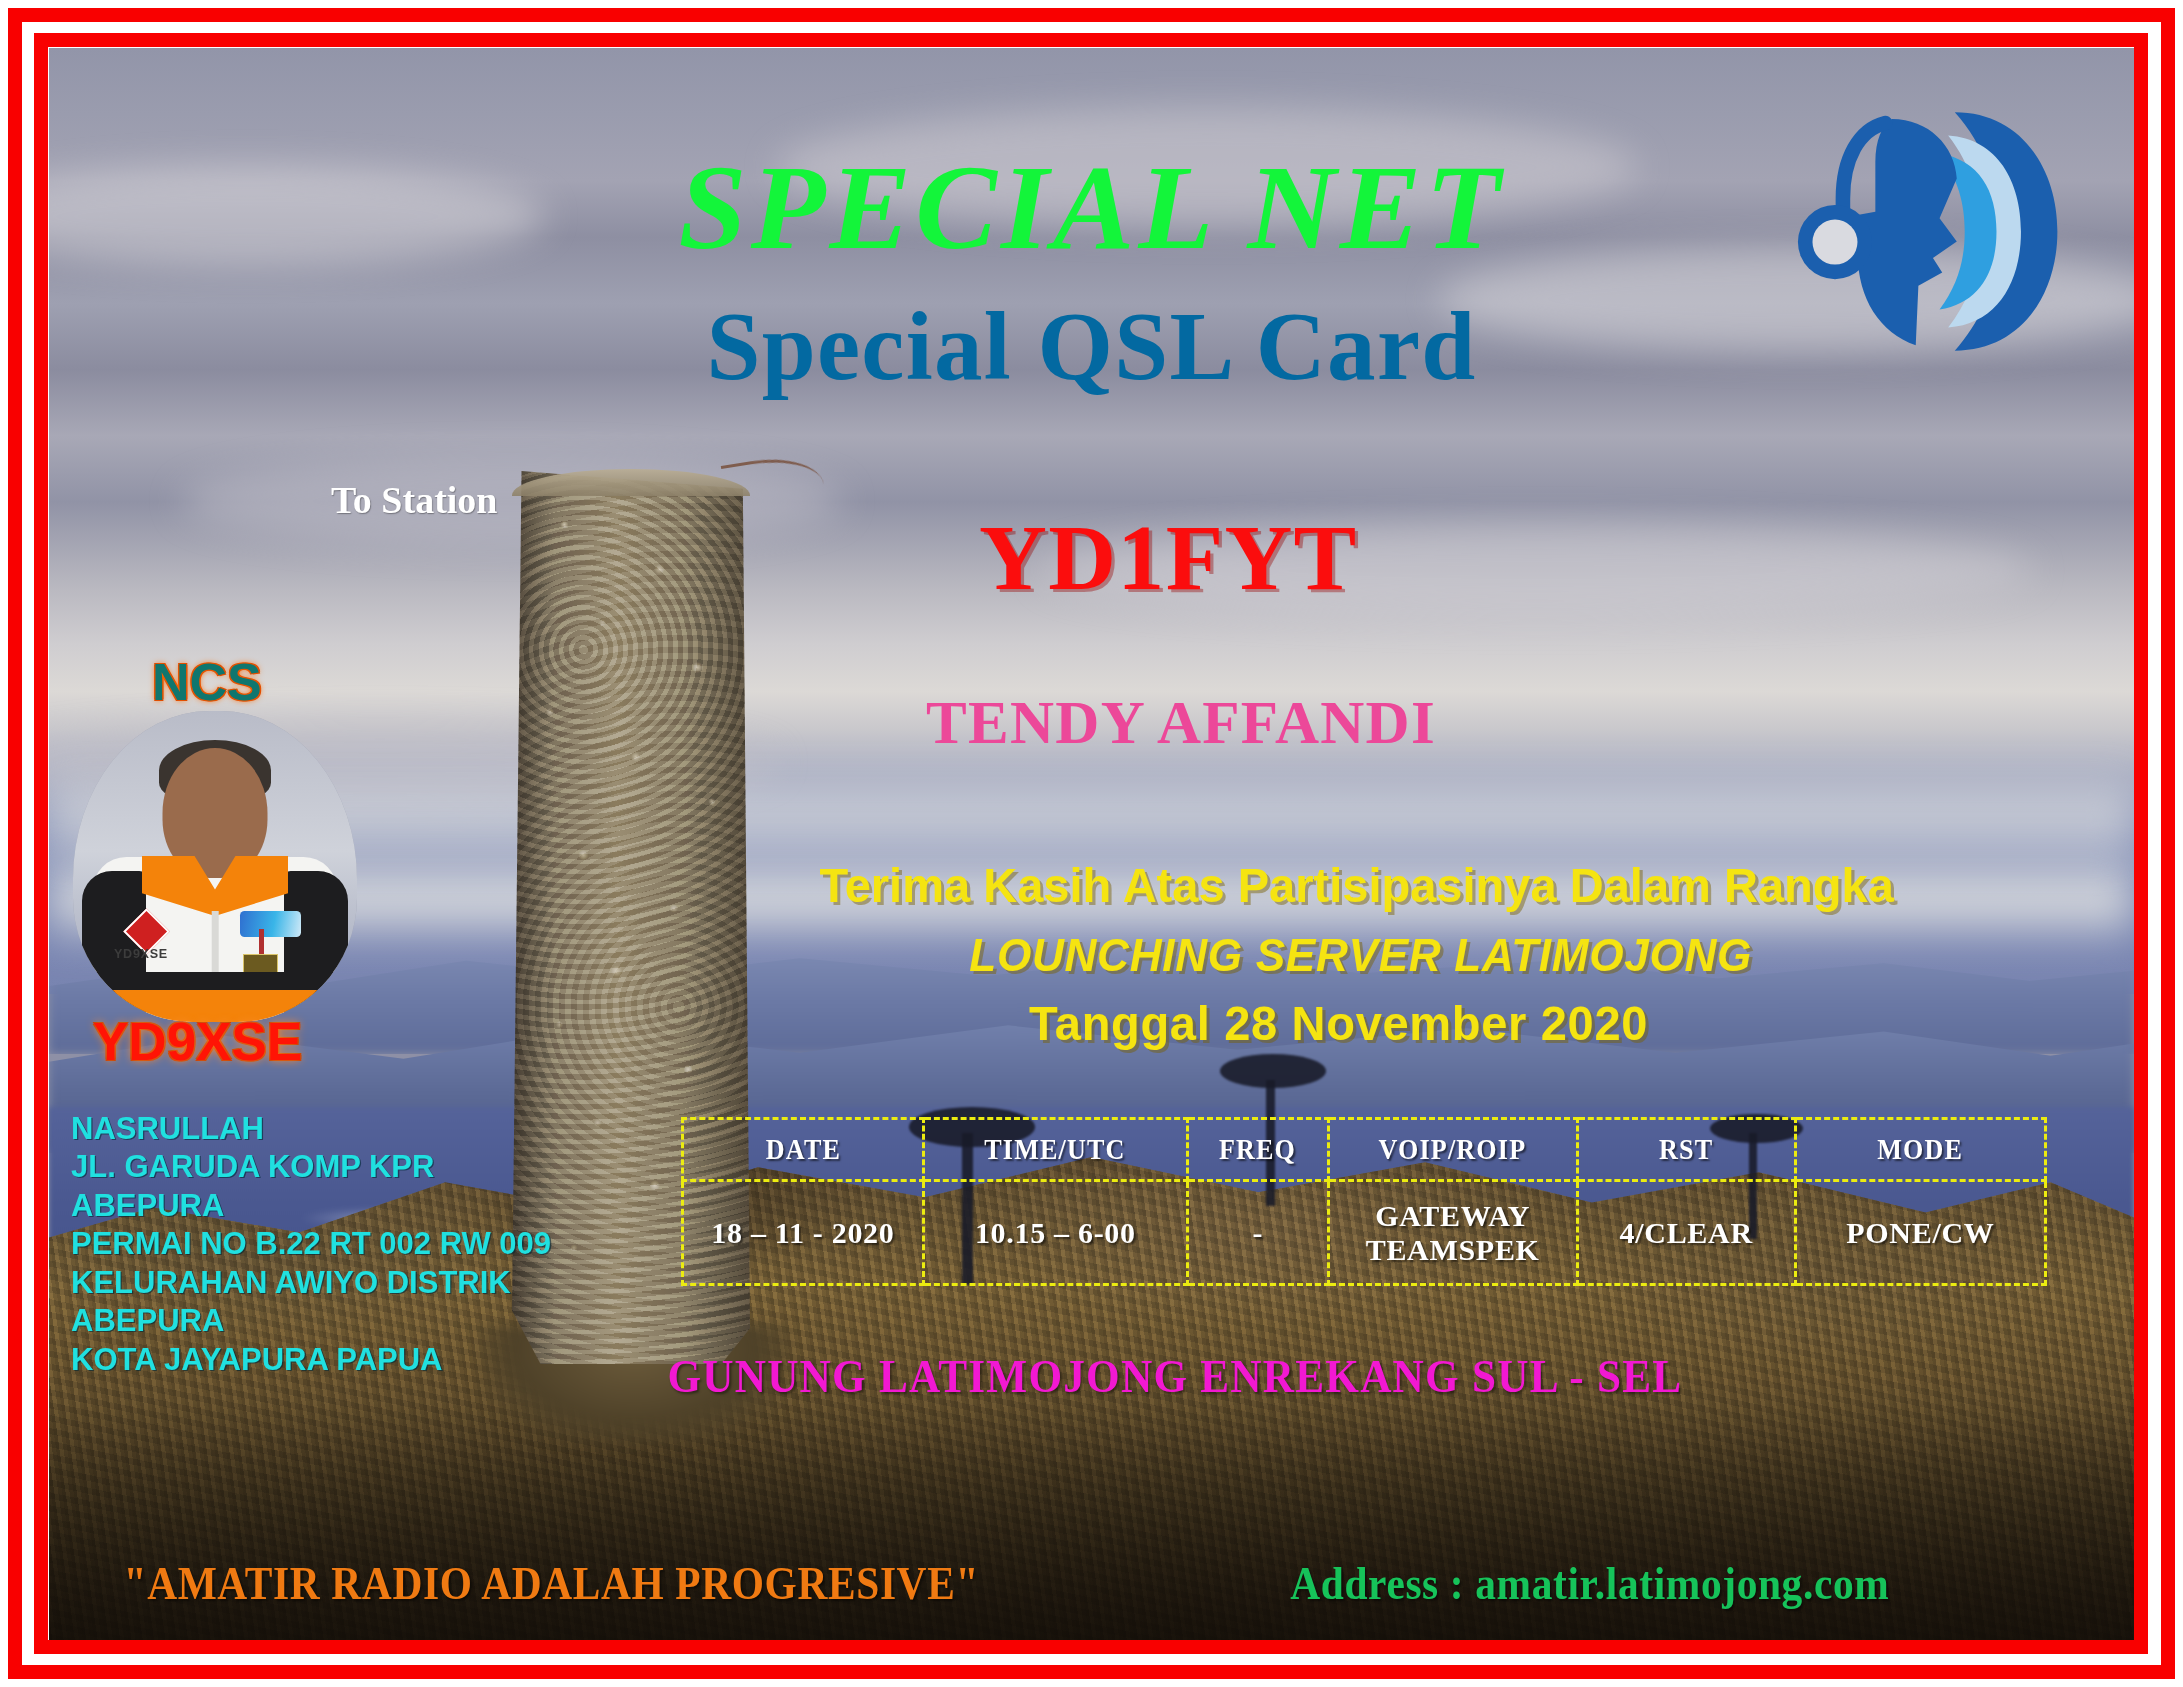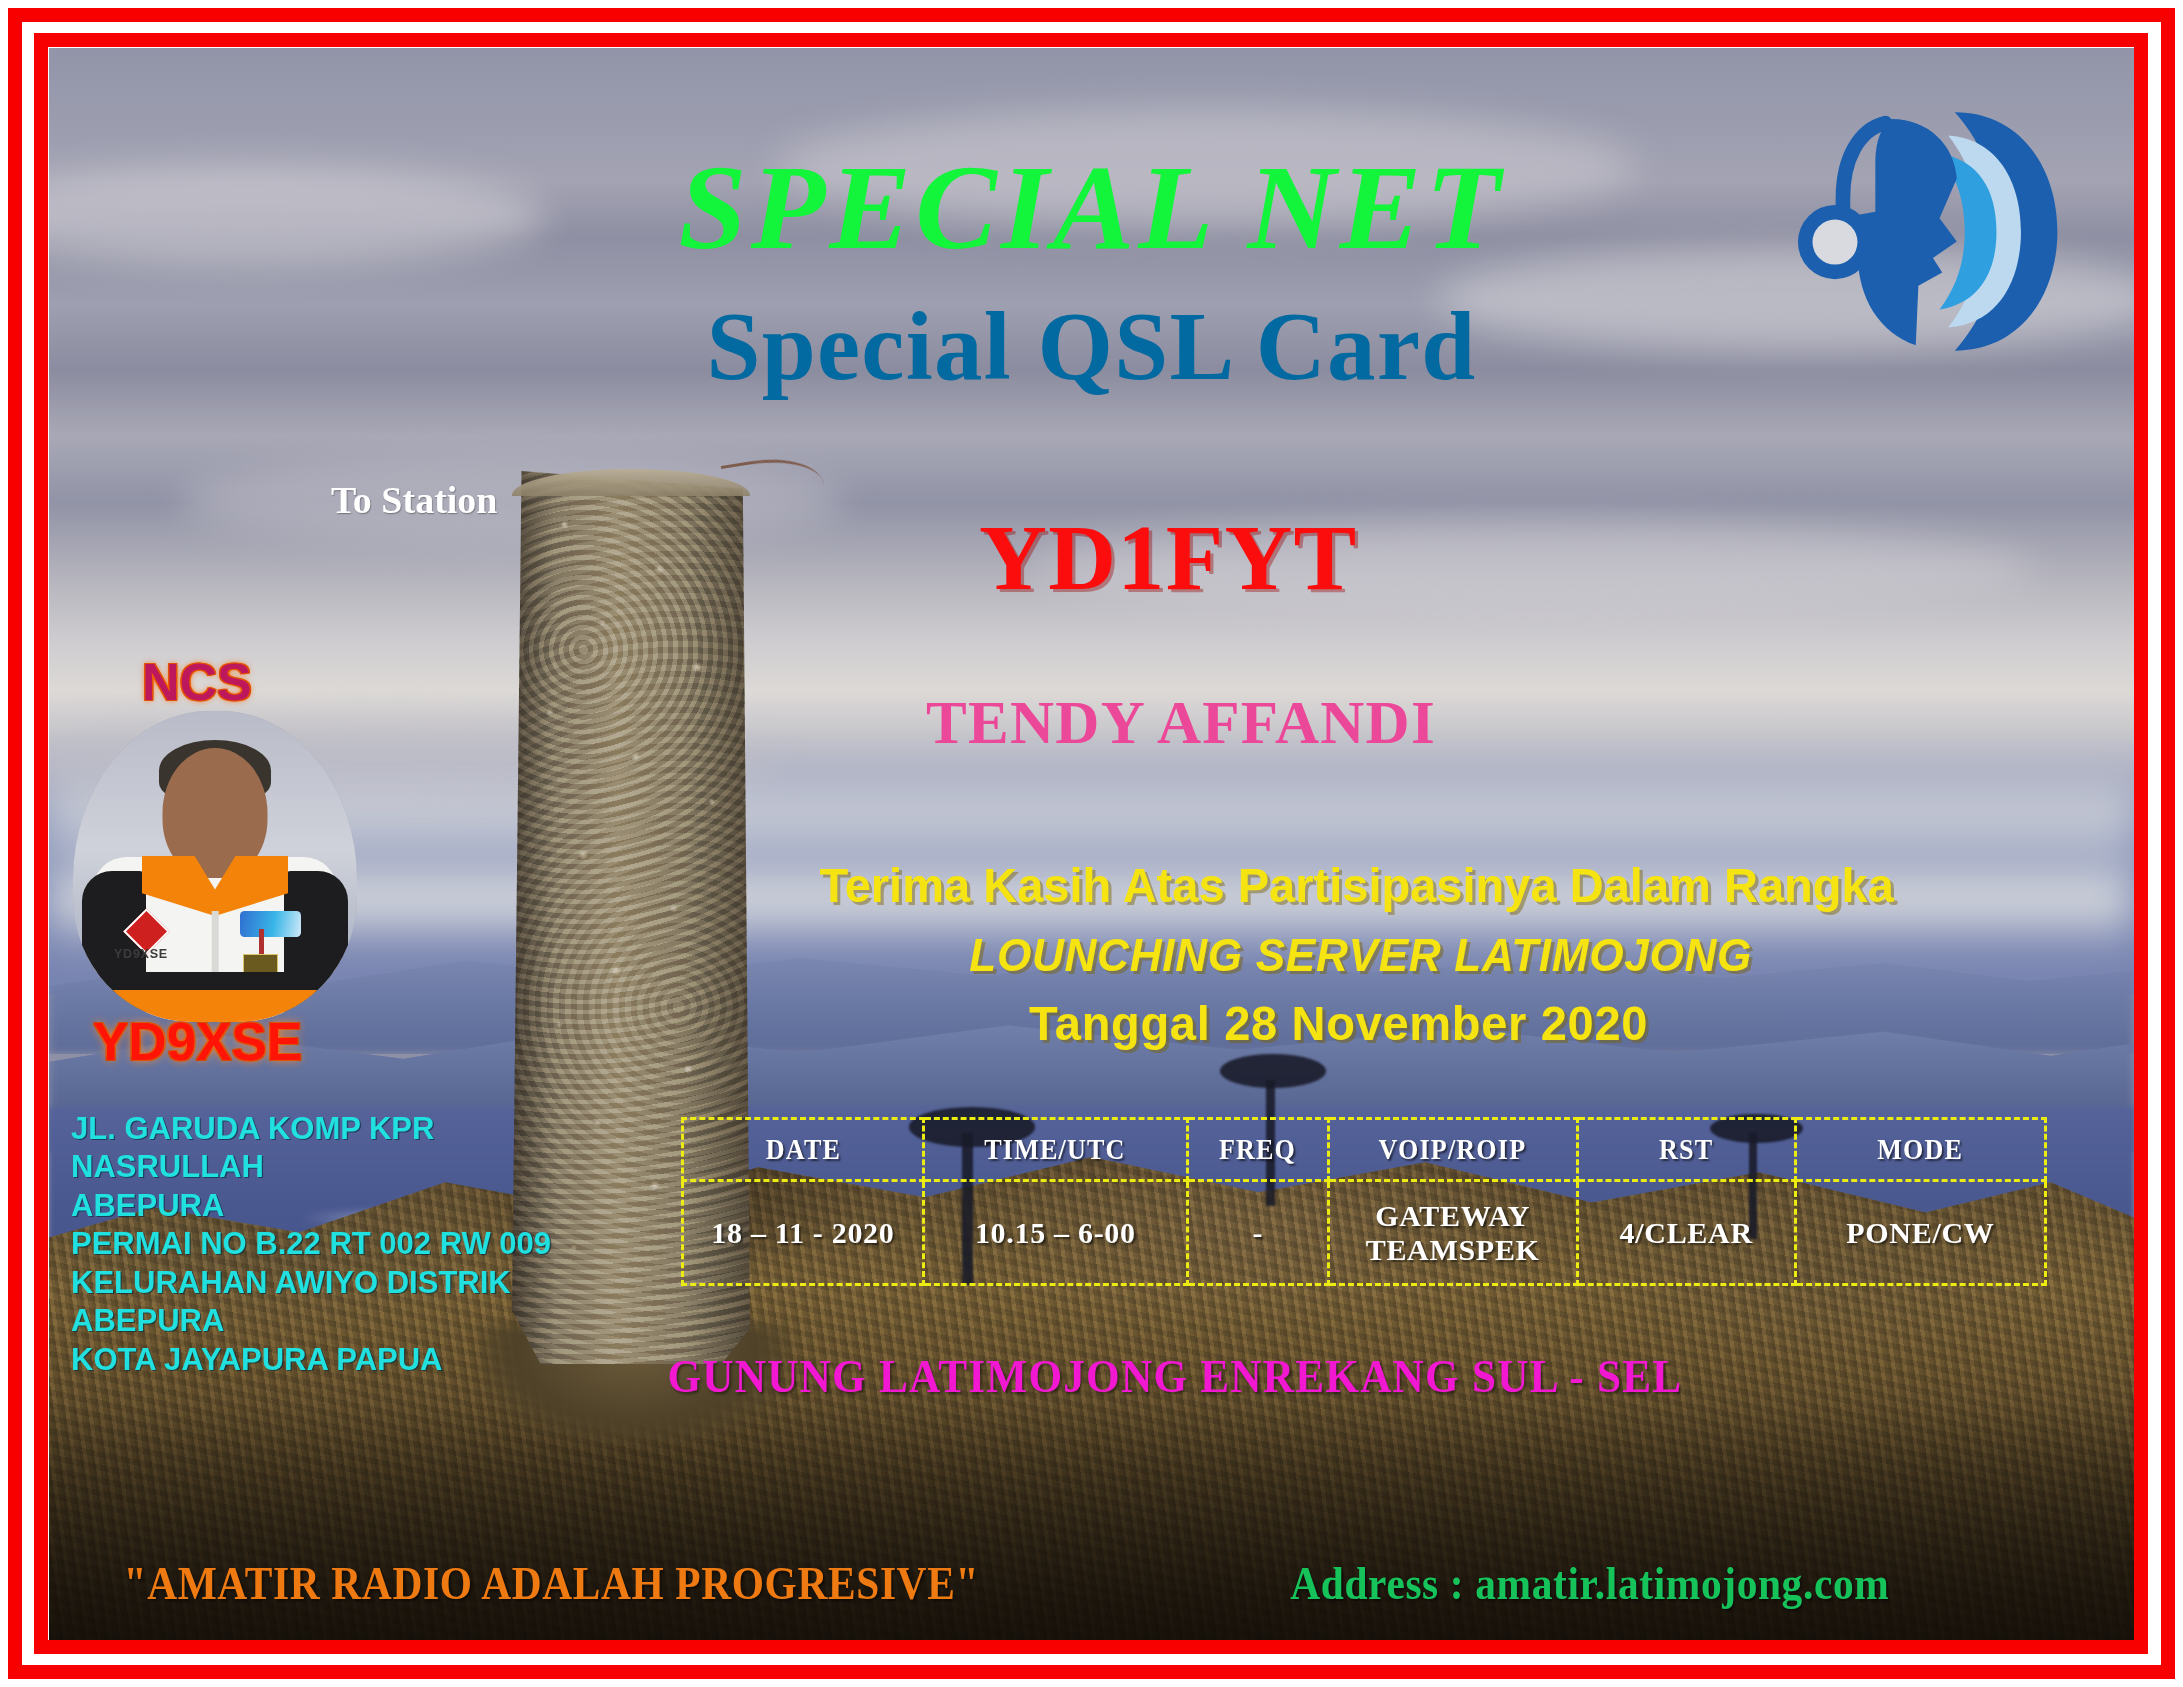--- a/index.html
+++ b/index.html
@@ -124,22 +124,22 @@
   #op-name{left:926px;top:688px;font-family:"Liberation Serif",serif;font-weight:bold;
     font-size:61px;color:#ec4899;letter-spacing:1.3px;}
 
   .yellow{font-family:"Liberation Sans Narrow","Liberation Sans",sans-serif;font-weight:bold;
     color:#f5e411;text-shadow:3.3px 3.3px 0 rgba(120,95,0,.45);}
   #thanks-line{left:797px;top:857px;font-size:49px;letter-spacing:0px;transform:scaleX(.96);}
   #event-line{left:953px;top:928px;font-size:46px;font-style:italic;letter-spacing:0.7px;transform:scaleX(.96);}
   #date-line{left:1016px;top:995px;font-size:49px;letter-spacing:0.7px;transform:scaleX(.96);}
 
   
-  #ncs-label{left:142px;top:652px;font-family:"Liberation Sans",sans-serif;font-weight:bold;
-    font-size:52px;color:#be185d;
+  #ncs-label{left:152px;top:652px;font-family:"Liberation Sans",sans-serif;font-weight:bold;
+    font-size:52px;color:#0f766e;
     text-shadow:0 0 6.6px #ff6a00,1.3px 1.3px 0 #d54400,-1.3px -1.3px 0 #d54400,1.3px -1.3px 0 #d54400,-1.3px 1.3px 0 #d54400;}
   #ncs-callsign{left:93px;top:1011px;font-family:"Liberation Sans",sans-serif;font-weight:bold;
     font-size:53px;color:#ff1405;
     text-shadow:0 0 9.3px #ff8a2a,1.3px 1.3px 0 #c23a00,-1.3px -1.3px 0 #c23a00,1.3px -1.3px 0 #c23a00,-1.3px 1.3px 0 #c23a00;}
 
   #op-photo{position:absolute;left:73px;top:711px;width:284px;height:311px;overflow:hidden;
     border-radius:48% 48% 42% 42%/54% 54% 40% 40%;
     box-shadow:0 0 28px 14.6px rgba(140,145,165,.72) inset;}
   .ph-bg{position:absolute;inset:0;background:linear-gradient(180deg,#b9bcc8 0%,#cfd2da 45%,#9aa1b8 100%);}
   .ph-head{position:absolute;left:50%;top:37px;transform:translateX(-50%);
@@ -304,22 +304,22 @@
     <div class="ph-lanyard"></div>
     <div class="ph-tag"></div>
     <div class="ph-belt"></div>
     <div class="ph-orangebot"></div>
     <div class="ph-calltxt">YD9XSE</div>
   </div>
 
   <div class="tx" id="ncs-callsign">YD9XSE</div>
 
   <div class="tx" id="address-block">
+    <div>NASRULLAH</div>
     <div>JL. GARUDA KOMP KPR</div>
-    <div>NASRULLAH</div>
     <div>ABEPURA</div>
     <div>PERMAI NO B.22 RT 002 RW 009</div>
     <div>KELURAHAN AWIYO DISTRIK</div>
     <div>ABEPURA</div>
     <div>KOTA JAYAPURA PAPUA</div>
   </div>
 
   <table id="qso-table">
     <tbody>
         <tr class="hdr">

